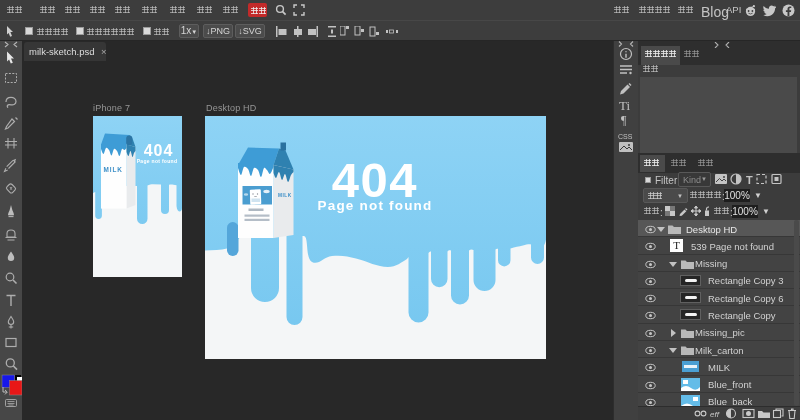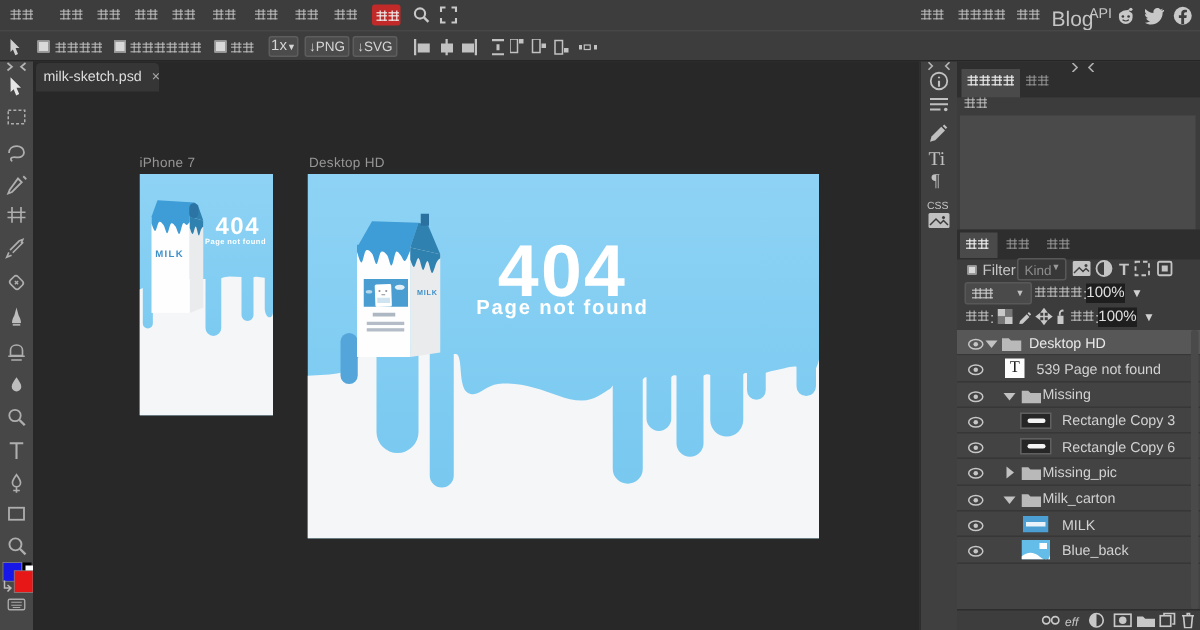--- a/index.html
+++ b/index.html
@@ -442,20 +442,28 @@
           <circle cx="5.5" cy="4.5" r="1.5" fill="#c6c6c6"></circle>
         </svg>
       <span class="abs rthumb" style="left:43px;top:4px"></span>
       <span class="nm" style="left:70px">Rectangle Copy 6</span>
     </div>
     <div class="row">
       <svg class="abs eye" style="left:7px;top:5px" width="11" height="9" viewBox="0 0 11 9">
           <ellipse cx="5.5" cy="4.5" rx="4.7" ry="3.2" fill="none" stroke="#c6c6c6" stroke-width="1"></ellipse>
           <circle cx="5.5" cy="4.5" r="1.5" fill="#c6c6c6"></circle>
         </svg>
+      <span class="abs rthumb" style="left:43px;top:4px"></span>
+      <span class="nm" style="left:70px">Rectangle Copy</span>
+    </div>
+    <div class="row">
+      <svg class="abs eye" style="left:7px;top:5px" width="11" height="9" viewBox="0 0 11 9">
+          <ellipse cx="5.5" cy="4.5" rx="4.7" ry="3.2" fill="none" stroke="#c6c6c6" stroke-width="1"></ellipse>
+          <circle cx="5.5" cy="4.5" r="1.5" fill="#c6c6c6"></circle>
+        </svg>
       <span class="tri" style="left:33px;top:5px;border-top:4px solid transparent;border-bottom:4px solid transparent;border-left:5px solid #c2c2c2"></span>
       <svg class="abs" style="left:43px;top:4px" width="13" height="10" viewBox="0 0 13 10">
           <path d="M0 1.5h4.5L6 3h7v7H0z" fill="#b9b9b9"></path>
         </svg>
       <span class="nm" style="left:57px">Missing_pic</span>
     </div>
     <div class="row">
       <svg class="abs eye" style="left:7px;top:5px" width="11" height="9" viewBox="0 0 11 9">
           <ellipse cx="5.5" cy="4.5" rx="4.7" ry="3.2" fill="none" stroke="#c6c6c6" stroke-width="1"></ellipse>
           <circle cx="5.5" cy="4.5" r="1.5" fill="#c6c6c6"></circle>
@@ -469,20 +477,32 @@
     <div class="row">
       <svg class="abs eye" style="left:7px;top:5px" width="11" height="9" viewBox="0 0 11 9">
           <ellipse cx="5.5" cy="4.5" rx="4.7" ry="3.2" fill="none" stroke="#c6c6c6" stroke-width="1"></ellipse>
           <circle cx="5.5" cy="4.5" r="1.5" fill="#c6c6c6"></circle>
         </svg>
       <svg class="abs" style="left:44px;top:3px" width="17" height="11" viewBox="0 0 17 11">
           <rect width="17" height="11" fill="#4b9fd3"></rect>
           <rect x="2" y="4" width="13" height="3" fill="#eaf3f9"></rect>
         </svg>
       <span class="nm" style="left:70px">MILK</span>
+    </div>
+    <div class="row">
+      <svg class="abs eye" style="left:7px;top:5px" width="11" height="9" viewBox="0 0 11 9">
+          <ellipse cx="5.5" cy="4.5" rx="4.7" ry="3.2" fill="none" stroke="#c6c6c6" stroke-width="1"></ellipse>
+          <circle cx="5.5" cy="4.5" r="1.5" fill="#c6c6c6"></circle>
+        </svg>
+      <svg class="abs" style="left:43px;top:2px" width="19" height="13" viewBox="0 0 19 13">
+          <rect width="19" height="13" fill="#64bce8"></rect>
+          <path d="M0 10q5-4 10 0t9-1v4H0z" fill="#fff"></path>
+          <rect x="2" y="2" width="5" height="4" fill="#fff"></rect>
+        </svg>
+      <span class="nm" style="left:70px">Blue_front</span>
     </div>
     <div class="row">
       <svg class="abs eye" style="left:7px;top:5px" width="11" height="9" viewBox="0 0 11 9">
           <ellipse cx="5.5" cy="4.5" rx="4.7" ry="3.2" fill="none" stroke="#c6c6c6" stroke-width="1"></ellipse>
           <circle cx="5.5" cy="4.5" r="1.5" fill="#c6c6c6"></circle>
         </svg>
       <svg class="abs" style="left:43px;top:2px" width="19" height="13" viewBox="0 0 19 13">
           <rect width="19" height="13" fill="#64bce8"></rect>
           <path d="M0 11q6-5 12 0t7-1v3H0z" fill="#fff"></path>
           <rect x="12" y="2" width="5" height="4" fill="#fff"></rect>

